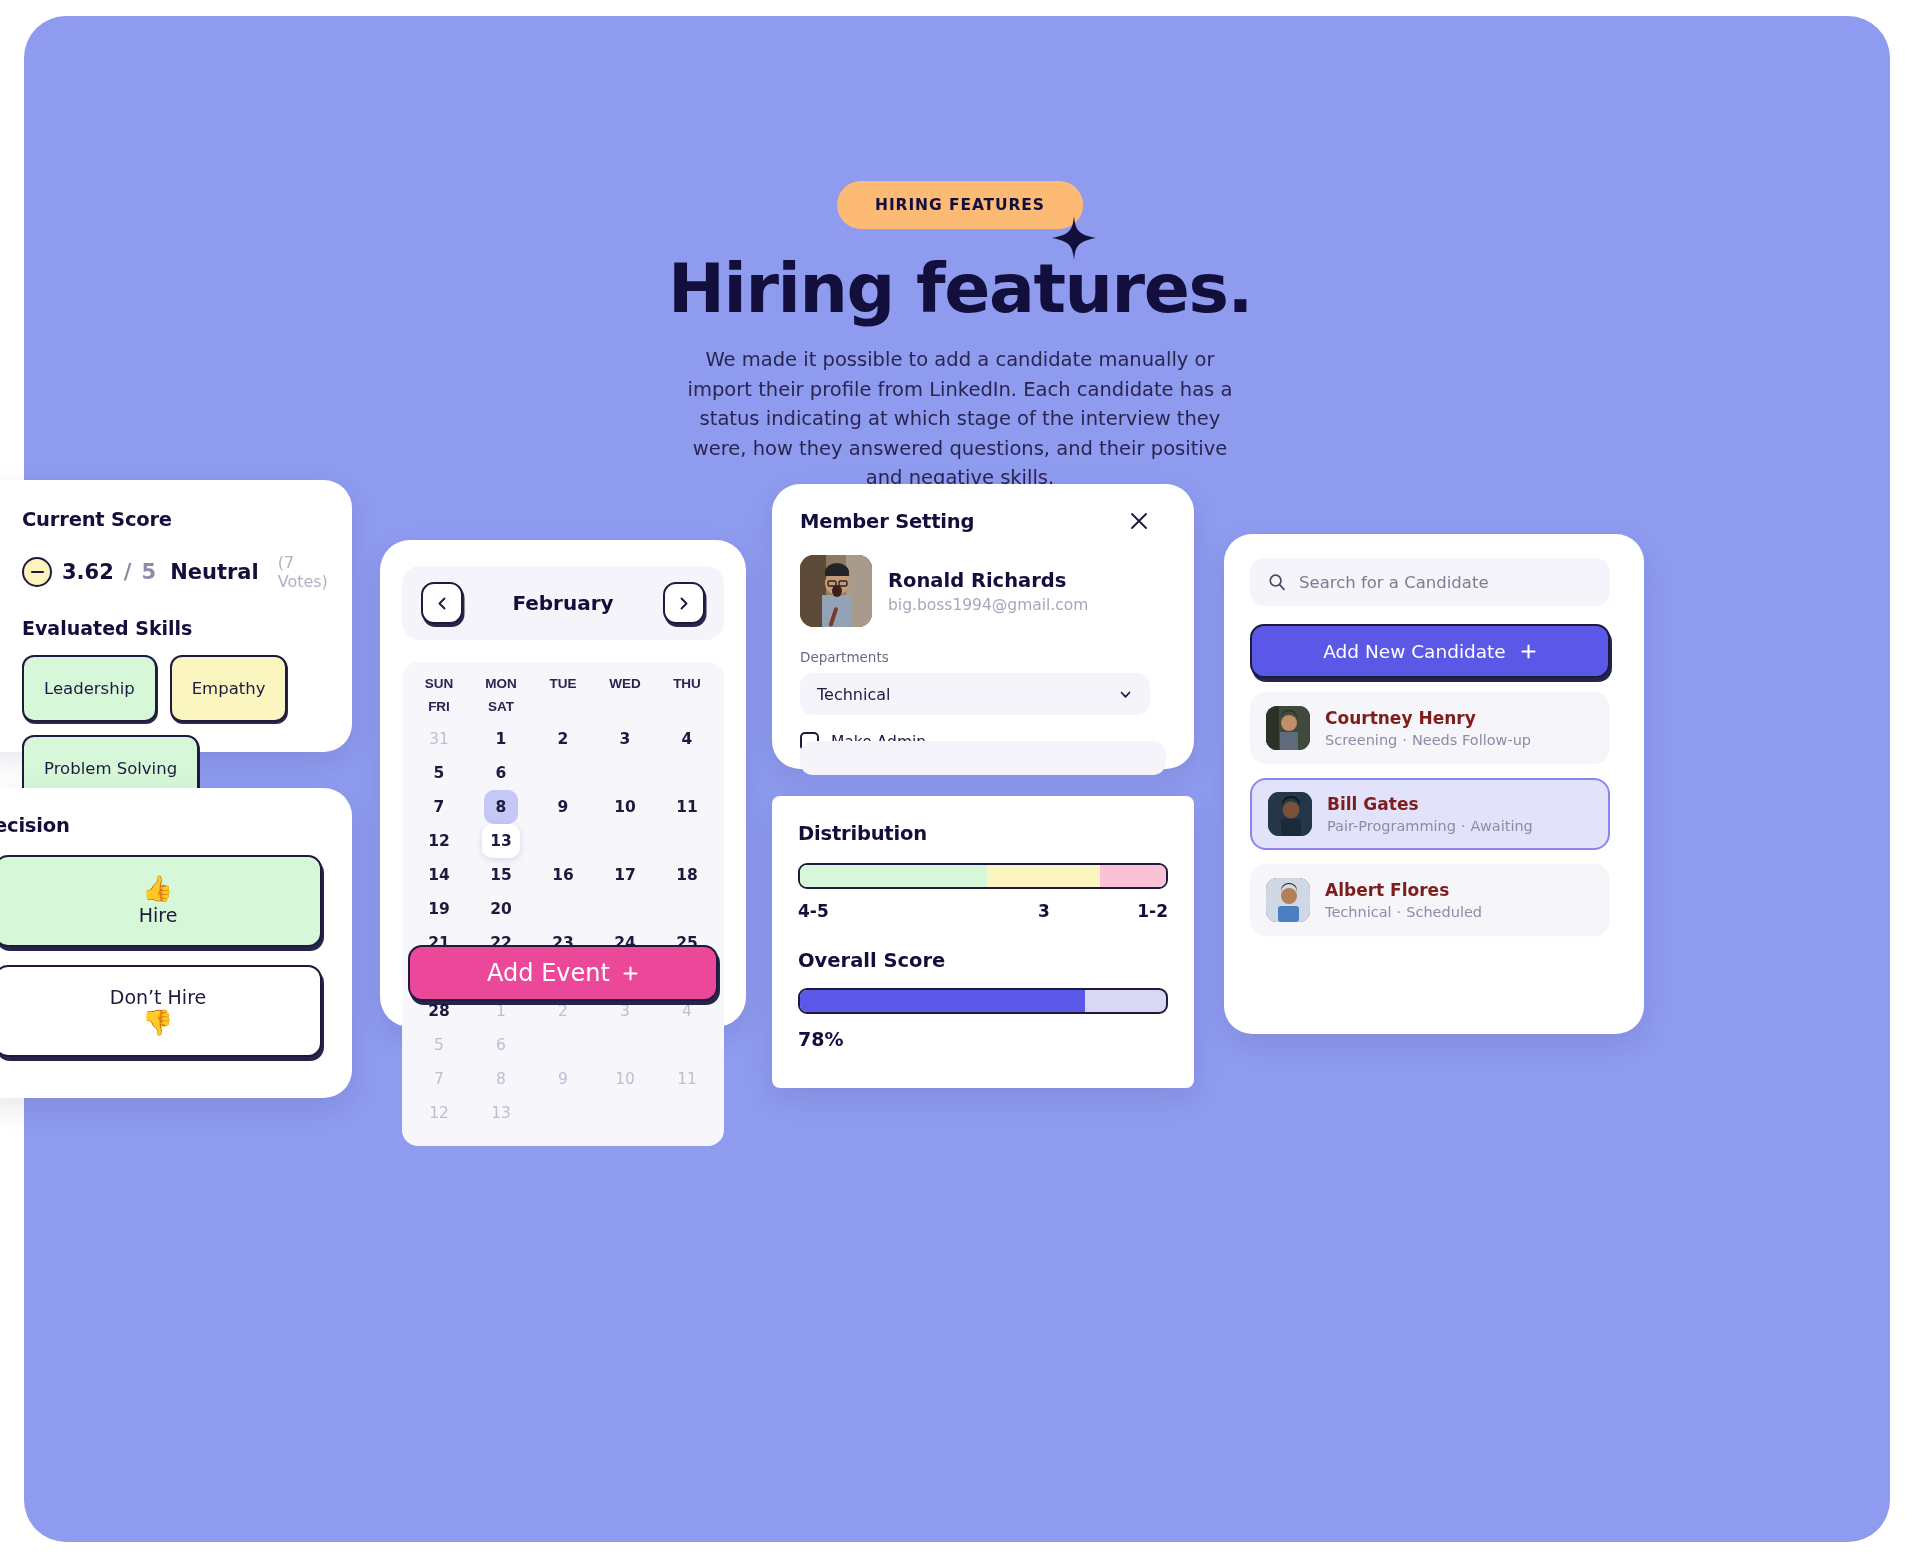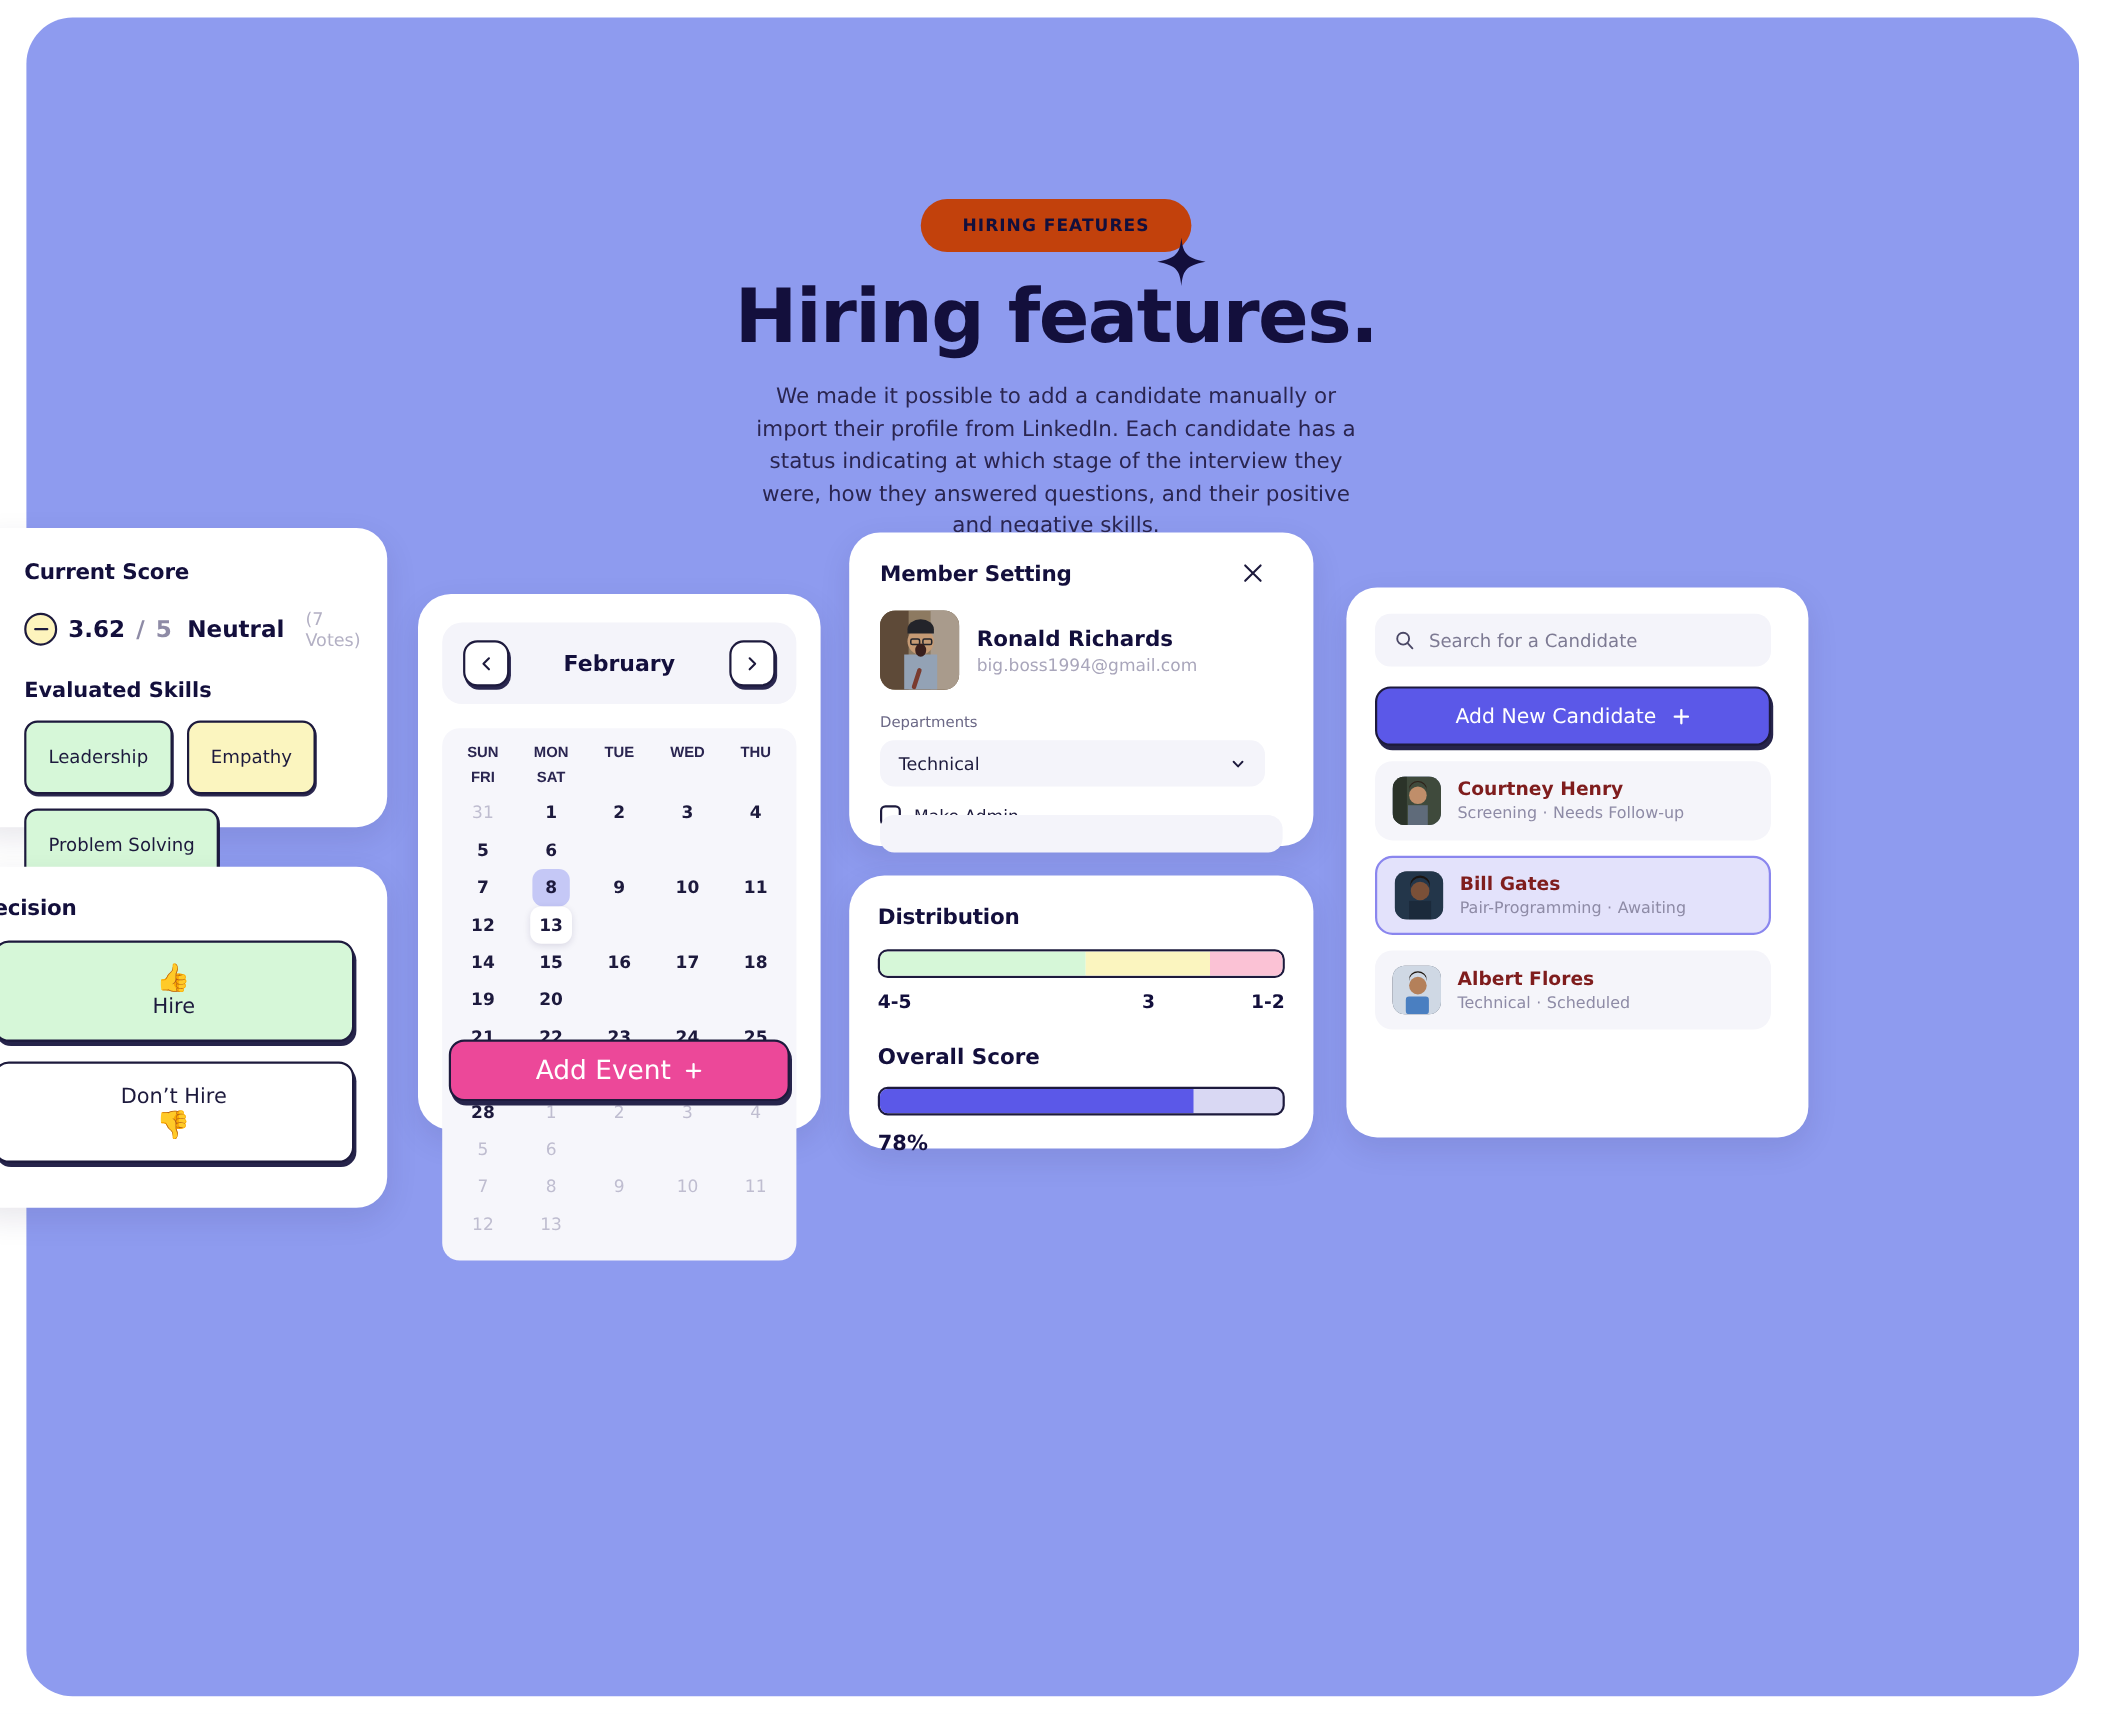--- a/index.html
+++ b/index.html
@@ -25,21 +25,21 @@
   
   .hero {
     position: absolute;
     left: 0; top: 0; width: 1920px;
     text-align: center;
   }
   .badge {
     position: absolute;
     left: 50%; transform: translateX(-50%);
     top: 181px;
-    background: #c2410c;
+    background: #fdba74;
     border-radius: 999px;
     padding: 15px 38px;
     font-size: 15.5px;
     font-weight: 700;
     letter-spacing: 0.9px;
     color: #130f3c;
     white-space: nowrap;
   }
   .hero-title {
     position: absolute;
@@ -237,22 +237,22 @@
     border: 2px solid #1d1a3d; background: #fff;
   }
   .chk-label { font-size: 15.5px; color: #1d1a3d; }
   .ghost-strip {
     position: absolute; left: 28px; right: 28px; bottom: -6px;
     height: 34px; background: #f4f4fa; border-radius: 13px;
   }
   
   #dist-card {
     left: 772px; top: 796px;
-    width: 422px; height: 248px;
-    border-radius: 32px;
+    width: 422px; height: 292px;
+    border-radius: 8px;
   }
   #dist-card .inner { padding: 26px 26px 0 26px; }
   .dist-bar {
     margin-top: 18px;
     display: flex;
     height: 26px;
     border: 2px solid #1d1a3d;
     border-radius: 9px;
     overflow: hidden;
   }

